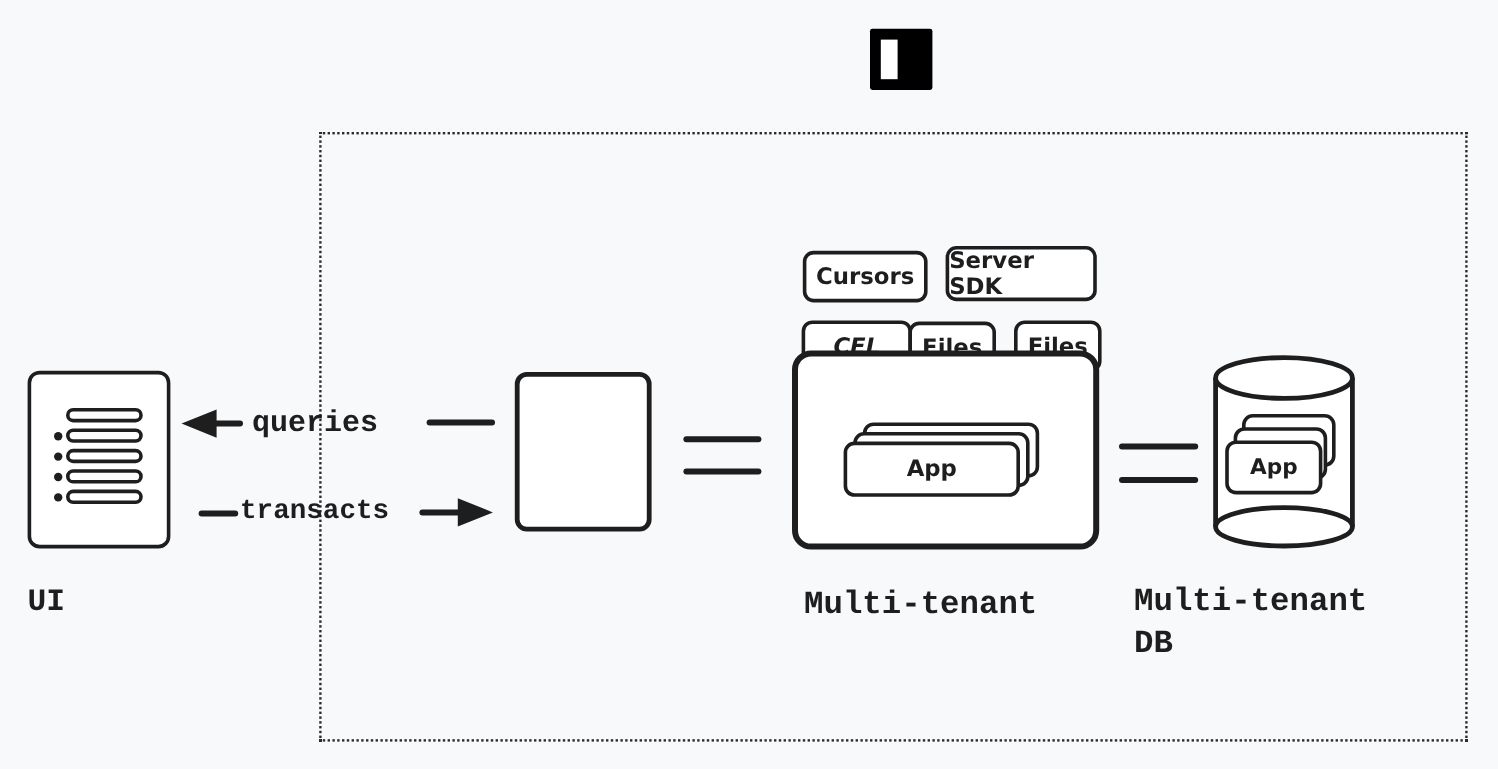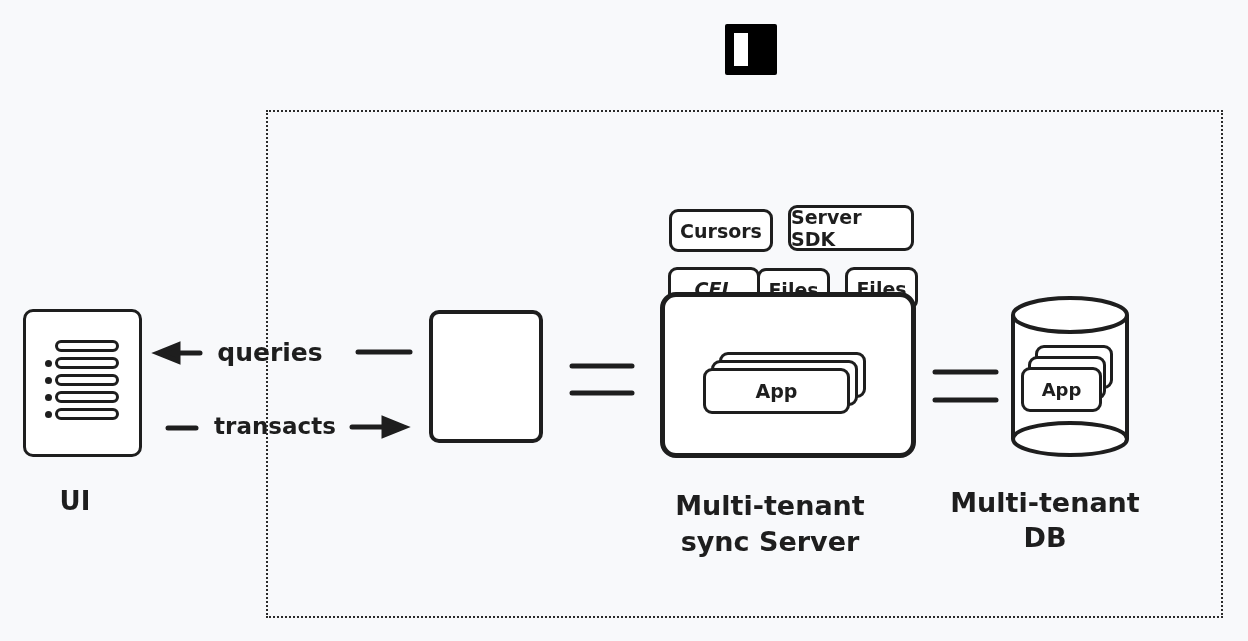--- a/index.html
+++ b/index.html
@@ -28,21 +28,21 @@
     background:#fff;
   }
   
   .dotted-box{
     position:absolute;left:266px;top:110px;width:957px;height:508px;
     border:2.5px dotted #2b2b2b;
   }
   
   .label{
     position:absolute;color:var(--stroke);font-weight:700;
-    text-align:center;white-space:nowrap;
+    white-space:nowrap;font-family:Liberation Mono, monospace;
   }
   
   .ui-box{
     position:absolute;left:23px;top:309px;width:119px;height:148px;
     background:var(--fill);border:3.5px solid var(--stroke);border-radius:10px;
   }
   .ui-list{position:absolute;left:19px;top:28px;}
   .ui-row{display:flex;align-items:center;height:12px;margin-bottom:5px;}
   .ui-dot{
     width:7px;height:7px;border-radius:50%;background:var(--stroke);
@@ -145,21 +145,20 @@
   <div class="badge" style="left:788px;top:161px;width:126px;height:46px;">Server SDK</div>
   <div class="badge" style="left:668px;top:223px;width:92px;height:44px;font-style:italic;">CEL</div>
   <div class="badge" style="left:757px;top:224px;width:73px;height:43px;">Files</div>
   <div class="badge" style="left:845px;top:223px;width:73px;height:43px;">Files</div>
 
   <div class="server-box"></div>
   <div class="card" style="left:719px;top:352px;width:147px;height:46px;"></div>
   <div class="card" style="left:711px;top:360px;width:147px;height:46px;"></div>
   <div class="card" style="left:703px;top:368px;width:147px;height:46px;font-size:19px;">App</div>
   <div class="label" style="left:670px;top:490px;width:200px;font-size:27px;">Multi-tenant</div>
-  <div class="label" style="left:670px;top:526px;width:200px;font-size:27px;">sync Server</div>
 
   <svg class="cylinder" style="left:1005px;top:293px;" width="130" height="170" viewBox="0 0 130 170">
     <path d="M8,22 A57,17 0 0 1 122,22 L122,146 A57,16 0 0 1 8,146 Z" fill="#ffffff" stroke="none"></path>
     <ellipse cx="65" cy="146" rx="57" ry="16" fill="#ffffff" stroke="#1e1e1e" stroke-width="4"></ellipse>
     <line x1="8" y1="22" x2="8" y2="146" stroke="#1e1e1e" stroke-width="4"></line>
     <line x1="122" y1="22" x2="122" y2="146" stroke="#1e1e1e" stroke-width="4"></line>
     <ellipse cx="65" cy="22" rx="57" ry="17" fill="#ffffff" stroke="#1e1e1e" stroke-width="4"></ellipse>
   </svg>
   <div class="card" style="left:1035px;top:345px;width:78px;height:44px;"></div>
   <div class="card" style="left:1028px;top:356px;width:78px;height:44px;"></div>

